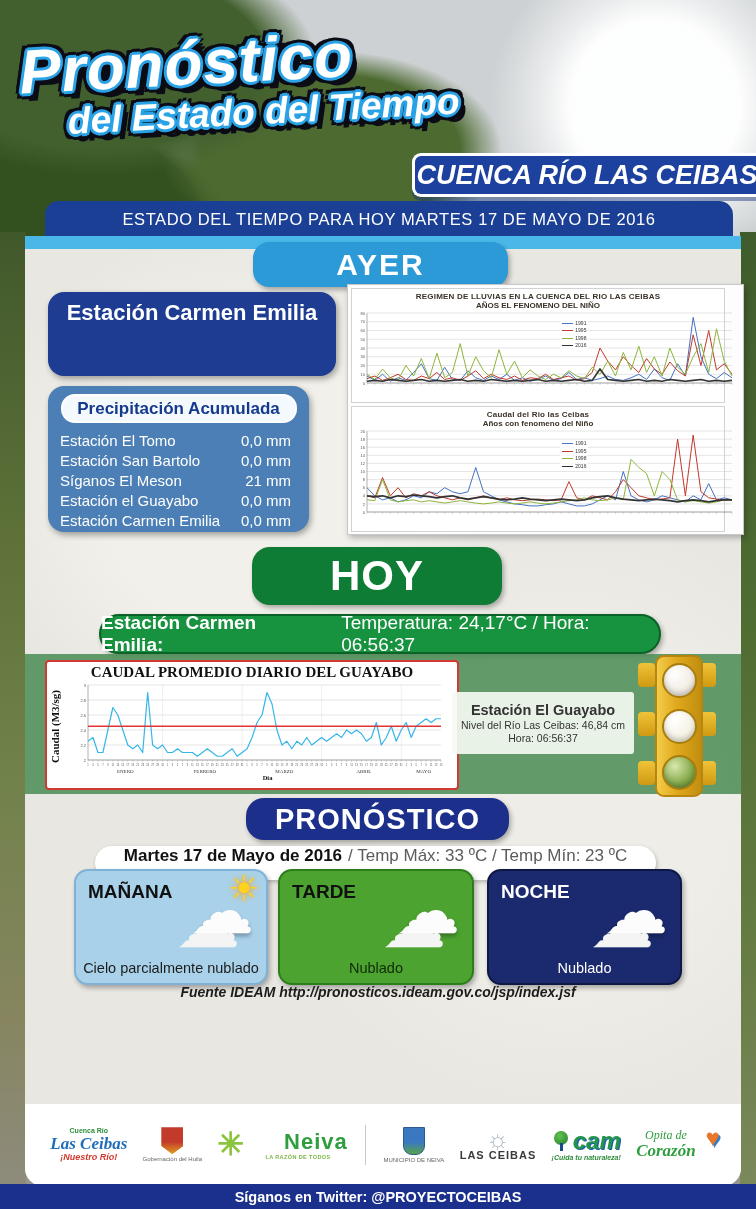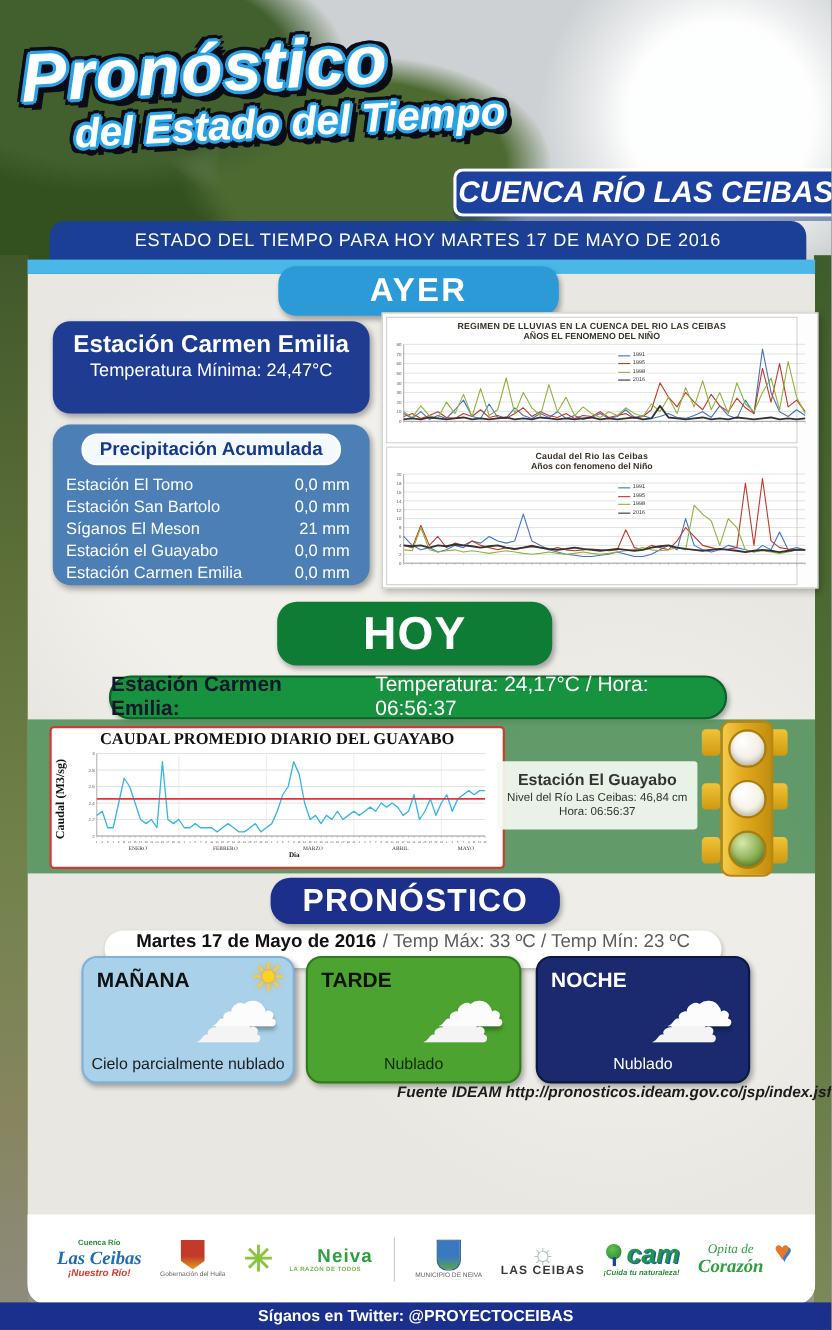--- a/index.html
+++ b/index.html
@@ -46,40 +46,40 @@
        box-shadow:2px 3px 5px rgba(0,0,0,.3);}
   #tab-ayer{left:253px;top:242px;width:255px;height:45px;background:#2d9ad8;border-radius:16px;font-size:30px;letter-spacing:2px;}
   #tab-hoy{left:252px;top:547px;width:250px;height:58px;background:#0e7c35;border-radius:18px;font-size:42px;letter-spacing:1px;}
   #tab-pron{left:246px;top:798px;width:263px;height:42px;background:#1c2f8a;border-radius:18px;font-size:29px;letter-spacing:1px;}
 
   
   .station-box{position:absolute;left:48px;top:292px;width:288px;height:84px;background:#1d3c92;border-radius:16px;
     color:#fff;text-align:center;box-shadow:2px 3px 6px rgba(0,0,0,.35);}
   .station-title{font-size:22px;font-weight:bold;margin-top:8px;}
   .station-line{font-size:16.5px;margin-top:2px;}
-  .precip-box{position:absolute;left:48px;top:386px;width:288px;height:146px;background:#4c7fb5;border-radius:16px;
+  .precip-box{position:absolute;left:48px;top:386px;width:261px;height:146px;background:#4c7fb5;border-radius:16px;
     box-shadow:2px 3px 6px rgba(0,0,0,.35);}
   .precip-pill{margin:8px auto 8px;width:232px;height:25px;background:#f4f9fd;border:2px solid #fff;border-radius:14px;
     color:#15398d;font-weight:bold;font-size:17px;display:flex;align-items:center;justify-content:center;}
   .precip-row{display:flex;justify-content:space-between;padding:0 18px 0 12px;color:#fff;font-size:15px;line-height:20px;}
 
   
   .charts-panel{position:absolute;left:347px;top:284px;width:395px;height:249px;background:#fdfdfd;
     border:1px solid #c8c8c8;box-shadow:2px 3px 6px rgba(0,0,0,.25);}
   .chart-block{position:relative;margin:3px 18px 0 3px;border:1px solid #d2d2d2;background:#fff;}
   .c-title{font-size:8px;font-weight:bold;text-align:center;margin-top:3px;color:#3a3328;letter-spacing:.2px;}
   .c-sub{font-size:8px;font-weight:bold;text-align:center;color:#3a3328;}
   .legend{position:absolute;left:56%;top:27%;display:flex;flex-direction:column;gap:2.5px;background:rgba(255,255,255,.7);padding:1px 2px;}
   .leg-row{display:flex;align-items:center;gap:2px;font-size:5px;color:#333;line-height:1;}
   .leg-swatch{display:inline-block;width:11px;height:0;border-top:1.6px solid #000;}
 
   
   .hoy-pill{position:absolute;left:99px;top:614px;width:558px;height:36px;background:#17923f;border:2px solid #0a6226;
     border-radius:20px;display:flex;align-items:center;justify-content:center;font-size:19px;box-shadow:2px 3px 5px rgba(0,0,0,.3);}
-  .hoy-pill .st{color:#0f172a;font-weight:bold;margin-right:24px;}
+  .hoy-pill .st{color:#ffffff;font-weight:bold;margin-right:24px;}
   .hoy-pill .rd{color:#fff;}
 
   .green-band{position:absolute;left:25px;top:654px;width:716px;height:140px;background:rgba(73,139,83,.85);}
   .caudal-box{position:absolute;left:45px;top:660px;width:410px;height:126px;background:#fff;border:2px solid #d03a32;border-radius:4px;}
   .g-title{font-family:"Liberation Serif",serif;font-weight:bold;font-size:15px;text-align:center;margin-top:2px;color:#111;}
   .g-row{display:flex;align-items:flex-start;}
   .g-ylabel{writing-mode:vertical-rl;transform:rotate(180deg);font-family:"Liberation Serif",serif;font-weight:bold;
     font-size:11px;width:22px;height:90px;text-align:center;color:#111;margin-left:2px;}
   .guayabo-info{position:absolute;left:452px;top:692px;width:182px;height:62px;background:rgba(244,250,242,.92);
     border-radius:3px;display:flex;flex-direction:column;align-items:center;justify-content:center;color:#222;}
@@ -108,39 +108,39 @@
   .card-tarde{left:278px;width:192px;background:#4ca32f;border:2px solid #2e7d1b;}
   .card-noche{left:487px;width:191px;background:#1b2a6e;border:2px solid #0e1845;}
   .card-label{position:absolute;left:12px;top:10px;font-size:19px;font-weight:bold;color:#111;}
   .card-noche .card-label{color:#fff;}
   .card-caption{position:absolute;bottom:7px;width:100%;text-align:center;font-size:14.5px;color:#1c1c1c;}
   .card-tarde .card-caption{color:#102a08;}
   .card-noche .card-caption{color:#fff;}
   .cloud-icon{position:absolute;right:12px;top:8px;font-size:64px;line-height:1;color:#fcfcfc;
     text-shadow:-14px 14px 0 #f4f4f4, 0 3px 4px rgba(0,0,0,.30);}
   .sun-icon{position:absolute;right:6px;top:0px;font-size:36px;line-height:1;color:#ffd21f;text-shadow:0 0 5px #f90;}
-  .fuente{position:absolute;left:0;right:0;top:984px;text-align:right;font-size:14px;font-weight:bold;font-style:italic;color:#1c1c1c;}
+  .fuente{position:absolute;left:0;right:0;top:984px;text-align:center;font-size:14px;font-weight:bold;font-style:italic;color:#1c1c1c;}
 
   .message-box{position:absolute;left:40px;top:1002px;width:676px;height:96px;background:#fff;border:2px solid #9a9a9a;
     border-radius:16px;display:flex;align-items:center;padding-left:24px;box-sizing:border-box;
     font-size:25.5px;color:#000;box-shadow:0 4px 7px rgba(0,0,0,.3);}
 
   
   .footer-strip{position:absolute;left:25px;top:1104px;width:716px;height:82px;background:#fff;border-radius:0 0 18px 18px;
     display:flex;align-items:center;justify-content:space-evenly;padding:0 10px;box-sizing:border-box;}
   .logo{display:flex;flex-direction:column;align-items:center;justify-content:center;text-align:center;line-height:1.1;}
   .lg-ceibas-script{font-family:"Liberation Serif",serif;font-style:italic;font-weight:bold;font-size:17px;color:#1f6cb8;}
   .lg-small-green{font-size:7px;color:#2e8c3a;font-weight:bold;}
   .lg-small-red{font-size:9px;font-style:italic;font-weight:bold;color:#d23b2f;}
   .shield{width:22px;height:27px;background:linear-gradient(180deg,#c23a2a 55%,#e0a020);
     clip-path:polygon(0 0,100% 0,100% 70%,50% 100%,0 70%);}
   .lg-cap{font-size:6px;color:#666;margin-top:2px;}
   .neiva-row{display:flex;align-items:center;gap:4px;}
   .neiva-star{font-size:32px;font-weight:bold;color:#8bc53f;line-height:.6;}
-  .neiva-name{font-size:17px;font-weight:bold;color:#2e9e3e;letter-spacing:1px;margin-left:36px;}
+  .neiva-name{font-size:22px;font-weight:bold;color:#2e9e3e;letter-spacing:1px;margin-left:36px;}
   .neiva-sub{font-size:5.5px;color:#7ab648;font-weight:bold;letter-spacing:.4px;}
   .vsep{width:1px;height:40px;background:#c9c9c9;margin:0 2px;}
   .shield2{width:20px;height:26px;background:linear-gradient(180deg,#3a79c0 55%,#58a44a);border-radius:0 0 9px 9px;border:1px solid #2c5a8e;}
   .burst{font-size:26px;color:#aeb9c2;line-height:.8;}
   .lg-ceibas-eps{font-size:11px;font-weight:bold;color:#3a3a3a;letter-spacing:1px;}
   .cam-row{display:flex;align-items:center;gap:3px;}
   .cam-tree{position:relative;width:18px;height:20px;}
   .cam-tree::before{content:"";position:absolute;left:2px;top:0;width:14px;height:14px;border-radius:50%;
     background:radial-gradient(circle at 40% 35%, #63c24f, #1f7e2e);}
   .cam-tree::after{content:"";position:absolute;left:8px;top:12px;width:3px;height:8px;background:#174a8c;}
@@ -169,21 +169,20 @@
   <div class="date-banner">
     <span>ESTADO DEL TIEMPO PARA HOY MARTES 17 DE MAYO DE 2016</span>
   </div>
   <div class="paper"></div>
   <div class="cyan-strip"></div>
 
   <div class="tab" id="tab-ayer">AYER</div>
 
   <div class="station-box">
     <div class="station-title">Estación Carmen Emilia</div>
-    <div class="station-line">Temperatura Mínima: 24,47°C</div>
   </div>
 
   <div class="precip-box">
     <div class="precip-pill">Precipitación Acumulada</div>
     <div class="precip-row">
       <span>Estación El Tomo</span>
       <span>0,0 mm</span>
     </div>
     <div class="precip-row">
       <span>Estación San Bartolo</span>

